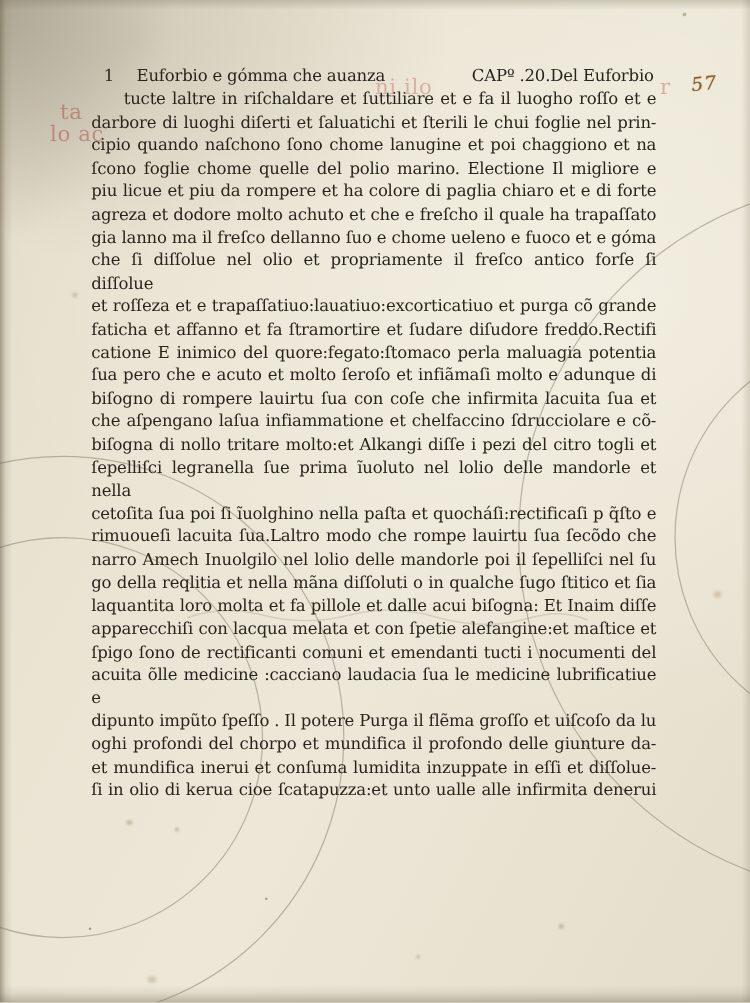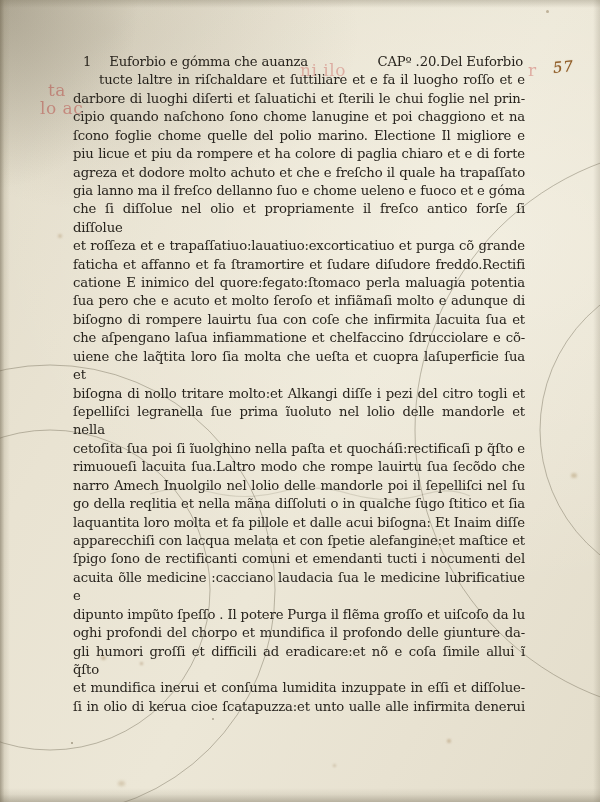--- a/index.html
+++ b/index.html
@@ -117,34 +117,32 @@
       <div class="tline">piu  licue et piu  da rompere et ha colore  di paglia  chiaro et e di forte</div>
       <div class="tline">agreza et dodore molto achuto et che e freſcho il quale  ha trapaſſato</div>
       <div class="tline">gia lanno ma il freſco dellanno ſuo e chome  ueleno e fuoco et e góma</div>
       <div class="tline">che ſi diſſolue nel olio et propriamente il freſco antico forſe  ſi diſſolue</div>
       <div class="tline">et roſſeza et e trapaſſatiuo:lauatiuo:excorticatiuo et purga  cõ grande</div>
       <div class="tline">faticha et affanno et fa ſtramortire et ſudare diſudore freddo.Rectifi</div>
       <div class="tline">catione E inimico del quore:fegato:ſtomaco perla maluagia  potentia</div>
       <div class="tline">ſua pero che e acuto et molto ſeroſo et infiãmaſi molto  e  adunque di</div>
       <div class="tline">biſogno di rompere lauirtu ſua con coſe  che  infirmita lacuita  ſua et</div>
       <div class="tline">che aſpengano laſua infiammatione et chelfaccino ſdrucciolare e cõ-</div>
-      <div class="tline">uiene che laq̃tita loro ſia molta che ueſta et cuopra laſuperficie  ſua et</div>
       <div class="tline">biſogna di nollo tritare molto:et Alkangi diſſe i pezi del citro  togli et</div>
       <div class="tline">ſepelliſci legranella ſue prima ĩuoluto nel lolio delle mandorle et nella</div>
       <div class="tline">cetoſita ſua poi ſi ĩuolghino nella paſta et quocháſi:rectificaſi  p q̃ſto e</div>
       <div class="tline">rimuoueſi lacuita ſua.Laltro modo che rompe lauirtu ſua ſecõdo  che</div>
       <div class="tline">narro Amech Inuolgilo nel lolio delle  mandorle poi il ſepelliſci nel ſu</div>
       <div class="tline">go della reqlitia et nella mãna diſſoluti o in qualche ſugo  ſtitico et ſia</div>
       <div class="tline">laquantita loro molta et fa pillole et dalle acui biſogna: Et Inaim diſſe</div>
       <div class="tline">apparecchiſi con lacqua melata et con ſpetie  alefangine:et maſtice et</div>
       <div class="tline">ſpigo ſono de rectificanti comuni et emendanti tucti  i nocumenti  del</div>
       <div class="tline">acuita õlle medicine :cacciano laudacia ſua le medicine lubrificatiue e</div>
       <div class="tline">dipunto impũto ſpeſſo . Il potere Purga il flẽma groſſo et uiſcoſo da lu</div>
       <div class="tline">oghi profondi del chorpo et mundifica il profondo delle giunture da-</div>
-      <div class="tline">gli humori groſſi et difficili ad eradicare:et nõ e coſa ſimile allui ĩ q̃ſto</div>
       <div class="tline">et mundifica inerui et conſuma lumidita inzuppate in eſſi et diſſolue-</div>
       <div class="tline">ſi in olio di kerua cioe ſcatapuzza:et unto ualle alle infirmita denerui</div>
     </div>
 </div>
 
 <div class="folio">57</div>
 
 <div class="spot s1"></div>
 <div class="spot s2"></div>
 <div class="spot s3"></div>

